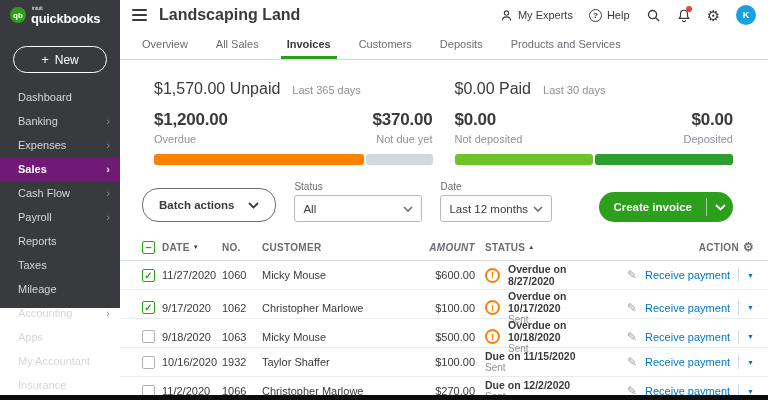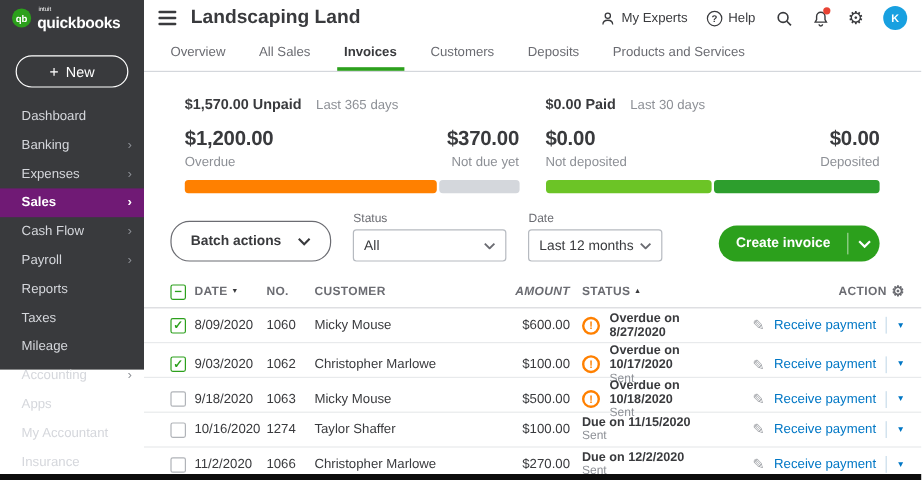--- a/index.html
+++ b/index.html
@@ -40,21 +40,21 @@
 
   .tabs { height:30px; display:flex; align-items:flex-end; gap:28px; padding:0 22px; border-bottom:1px solid #d4d7dc; }
   .tab { font-size:11px; color:#6b6c72; padding-bottom:9px; cursor:pointer; position:relative; white-space:nowrap; }
   .tab.active { color:#393a3d; font-weight:bold; }
   .tab.active::after { content:""; position:absolute; left:-6px; right:-6px; bottom:0; height:3px; background:#2ca01c; }
 
   
   .summary { display:flex; gap:22px; padding:20px 35px 0 34px; }
   .panel { flex:1; }
   .headline { display:flex; align-items:baseline; gap:12px; margin-bottom:12px; }
-  .headline-main { font-size:12px; font-weight:bold; color:#393a3d; }
+  .headline-main { font-size:16px; font-weight:normal; color:#393a3d; }
   .headline-period { font-size:11px; color:#8d9096; }
   .amounts { display:flex; justify-content:space-between; align-items:flex-end; }
   .amt-big { font-size:17px; font-weight:bold; color:#393a3d; letter-spacing:-0.2px; }
   .amt-label { font-size:11px; color:#8d9096; margin-top:3px; }
   .amt-right { text-align:right; }
   .bar { display:flex; gap:2px; margin-top:9px; height:11px; }
   .seg { border-radius:3px; }
   .seg-orange { background:#ff8000; width:76%; }
   .seg-gray { background:#d4d7dc; width:24%; }
   .seg-lgreen { background:#6cc426; width:50%; }
@@ -323,41 +323,41 @@
             <span class="sort-glyph">▲</span>
           </span>
         <span class="th th-action">
             <span>ACTION</span>
             <span class="th-gear">⚙</span>
           </span>
       </div>
 
       <div class="trow row">
         <span class="checkbox checked">✓</span>
-        <span class="cell">8/09/2020</span>
+        <span class="cell">11/27/2020</span>
         <span class="cell">1060</span>
         <span class="cell">Micky Mouse</span>
         <span class="cell c-amount">$600.00</span>
         <span class="cell c-status">
           <span class="warn-circle">!</span>
           <span class="status-lines">
               <span class="status-main">Overdue on 8/27/2020</span>
             </span>
         </span>
         <span class="cell c-action">
           <span class="pencil">✎</span>
           <span class="pay-link">Receive payment</span>
           <span class="pay-divider"></span>
           <span class="pay-caret">▼</span>
         </span>
       </div>
 
       <div class="trow row">
         <span class="checkbox checked">✓</span>
-        <span class="cell">9/03/2020</span>
+        <span class="cell">9/17/2020</span>
         <span class="cell">1062</span>
         <span class="cell">Christopher Marlowe</span>
         <span class="cell c-amount">$100.00</span>
         <span class="cell c-status">
           <span class="warn-circle">!</span>
           <span class="status-lines">
               <span class="status-main">Overdue on 10/17/2020</span>
               <span class="status-sub">Sent</span>
             </span>
         </span>
@@ -386,21 +386,21 @@
           <span class="pencil">✎</span>
           <span class="pay-link">Receive payment</span>
           <span class="pay-divider"></span>
           <span class="pay-caret">▼</span>
         </span>
       </div>
 
       <div class="trow row">
         <span class="checkbox"></span>
         <span class="cell">10/16/2020</span>
-        <span class="cell">1274</span>
+        <span class="cell">1932</span>
         <span class="cell">Taylor Shaffer</span>
         <span class="cell c-amount">$100.00</span>
         <span class="cell c-status">
           <span class="status-lines">
               <span class="status-main">Due on 11/15/2020</span>
               <span class="status-sub">Sent</span>
             </span>
         </span>
         <span class="cell c-action">
           <span class="pencil">✎</span>

